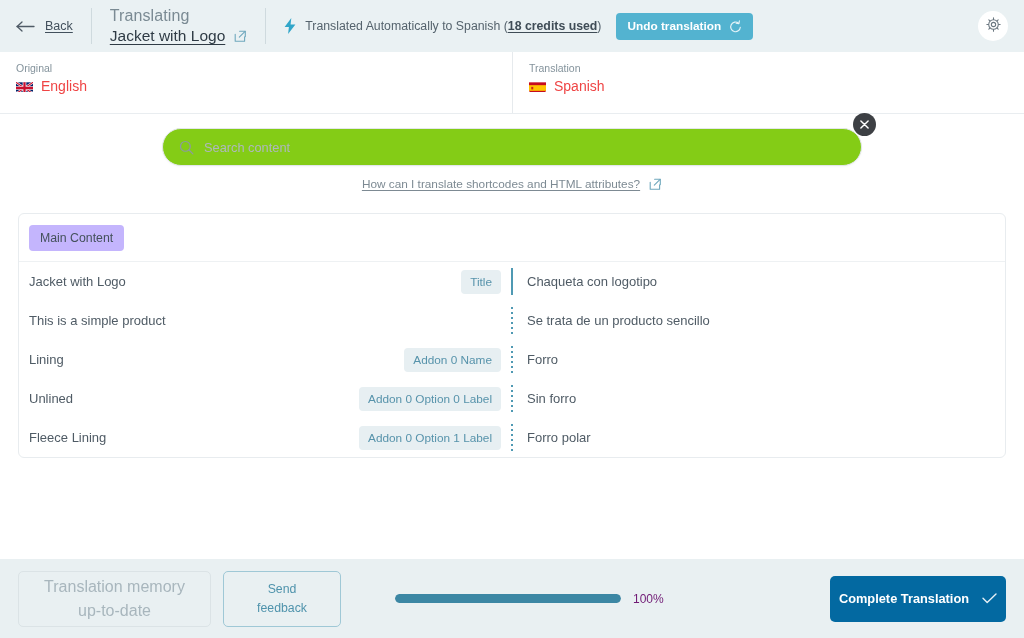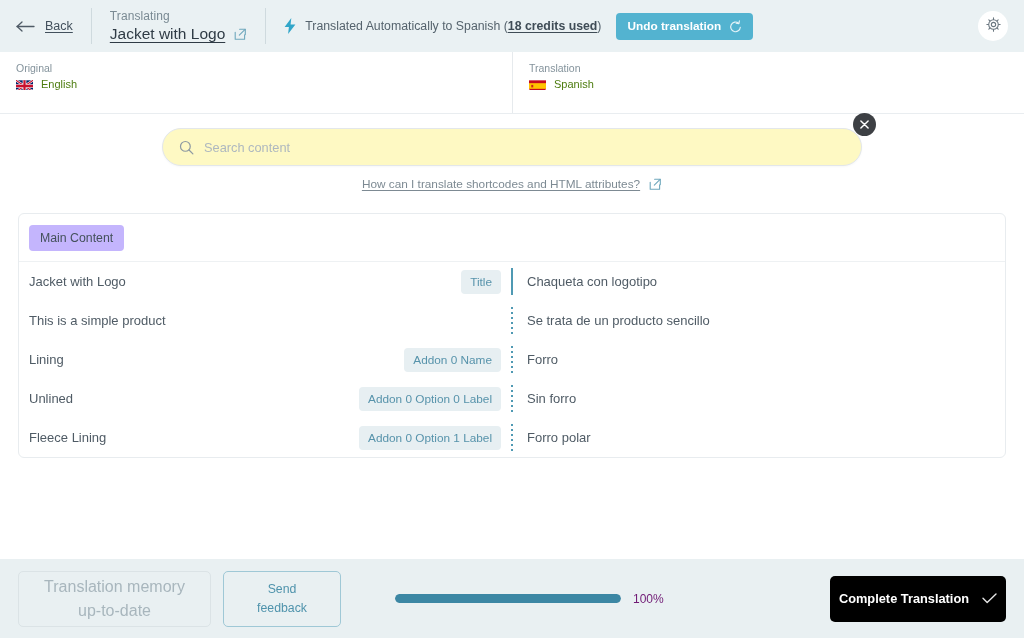--- a/index.html
+++ b/index.html
@@ -55,21 +55,21 @@
   }
 
   .title-group {
     padding: 0 18px;
     display: flex;
     flex-direction: column;
     justify-content: center;
     gap: 2px;
   }
   .title-eyebrow {
-    font-size: 12px;
+    font-size: 16px;
     color: #7a8a93;
     letter-spacing: .1px;
   }
   .title-row {
     display: flex;
     align-items: center;
     gap: 9px;
   }
   .title-main {
     font-size: 15.5px;
@@ -154,22 +154,22 @@
     font-size: 10.5px;
     color: #8493 9c;
     color: #84939c;
   }
   .lang-name-row {
     display: flex;
     align-items: center;
     gap: 8px;
   }
   .lang-name {
-    font-size: 11px;
-    color: #4d7c0f;
+    font-size: 14px;
+    color: #ef4444;
   }
   .flag {
     width: 17px;
     height: 12px;
     border-radius: 1.5px;
     overflow: hidden;
     flex: none;
     display: block;
   }
 
@@ -180,21 +180,21 @@
   }
   .search-wrap {
     width: 700px;
     margin: 0 auto;
     position: relative;
   }
   .search-box {
     height: 38px;
     border: 1px solid #e3e7ea;
     border-radius: 19px;
-    background: #fef9c3;
+    background: #84cc16;
     display: flex;
     align-items: center;
     gap: 10px;
     padding: 0 16px;
     box-shadow: 0 1px 2px rgba(30,50,70,.035);
   }
   .search-icon { color: #8d99a2; display: flex; align-items: center; }
   .search-input {
     border: none;
     outline: none;
@@ -585,21 +585,21 @@
     </span>
   </button>
 
   <div class="progress-area">
     <div class="progress-track">
       <div class="progress-fill" id="progress-fill" style="width: 100%; background: rgb(60, 135, 164);"></div>
     </div>
     <span class="progress-label">100%</span>
   </div>
 
-  <button class="complete-btn" style="background: #000000;">
+  <button class="complete-btn" style="background: #0369a1;">
     <span>Complete Translation</span>
     <span class="check-icon">
       <svg width="15" height="11" viewBox="0 0 15 11" fill="none">
         <path d="M1 5.2L5.2 9.4L14 1" stroke="currentColor" stroke-width="1.4" stroke-linecap="round" stroke-linejoin="round"></path>
       </svg>
     </span>
   </button>
 </div>
 
 </body></html>

